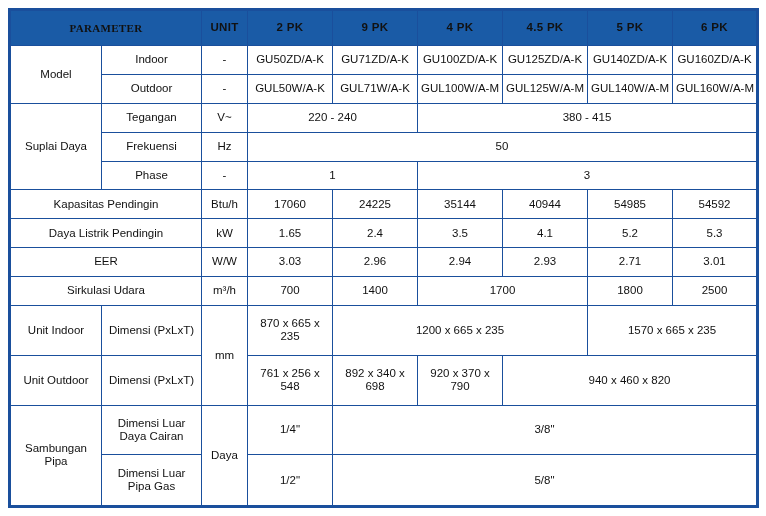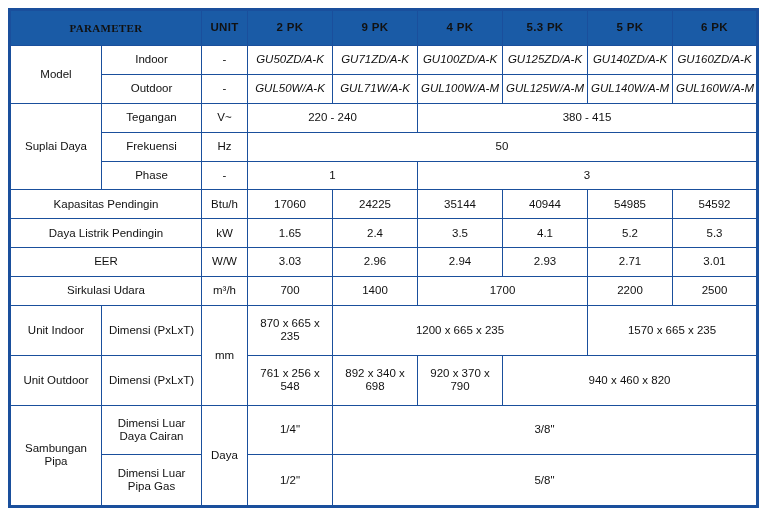--- a/index.html
+++ b/index.html
@@ -50,21 +50,21 @@
   td.rowlabel {
     font-size: 11.5px;
     color: #111111;
   }
   td.sublabel {
     font-size: 11px;
   }
   td.val {
     font-size: 11.5px;
   }
-  .nowrap { white-space: nowrap; font-style: italic; }
+  .nowrap { white-space: nowrap; }
   col.c-param { width: 92px; }
   col.c-sub   { width: 100px; }
   col.c-unit  { width: 46px; }
   col.c-pk    { width: 85px; }
 </style>
 </head>
 <body>
 
 <div id="spec-wrap">
   <table class="spec">
@@ -79,21 +79,21 @@
         <col class="c-pk">
         <col class="c-pk">
     </colgroup>
     <thead>
       <tr>
         <th class="param" colspan="2">PARAMETER</th>
         <th>UNIT</th>
         <th>2 PK</th>
         <th>9 PK</th>
         <th>4 PK</th>
-        <th>5.3 PK</th>
+        <th>4.5 PK</th>
         <th>5 PK</th>
         <th>6 PK</th>
       </tr>
     </thead>
     <tbody>
 
       <tr>
         <td class="rowlabel" rowspan="2">Model</td>
         <td class="sublabel">Indoor</td>
         <td class="val">-</td>
@@ -169,21 +169,21 @@
         <td class="val">2.71</td>
         <td class="val">3.01</td>
       </tr>
 
       <tr>
         <td class="rowlabel" colspan="2">Sirkulasi Udara</td>
         <td class="val">m³/h</td>
         <td class="val">700</td>
         <td class="val">1400</td>
         <td class="val" colspan="2">1700</td>
-        <td class="val">2200</td>
+        <td class="val">1800</td>
         <td class="val">2500</td>
       </tr>
 
       <tr>
         <td class="rowlabel">Unit Indoor</td>
         <td class="sublabel">Dimensi (PxLxT)</td>
         <td class="val" rowspan="2">mm</td>
         <td class="val">870 x 665 x 235</td>
         <td class="val" colspan="3">1200 x 665 x 235</td>
         <td class="val" colspan="2">1570 x 665 x 235</td>

